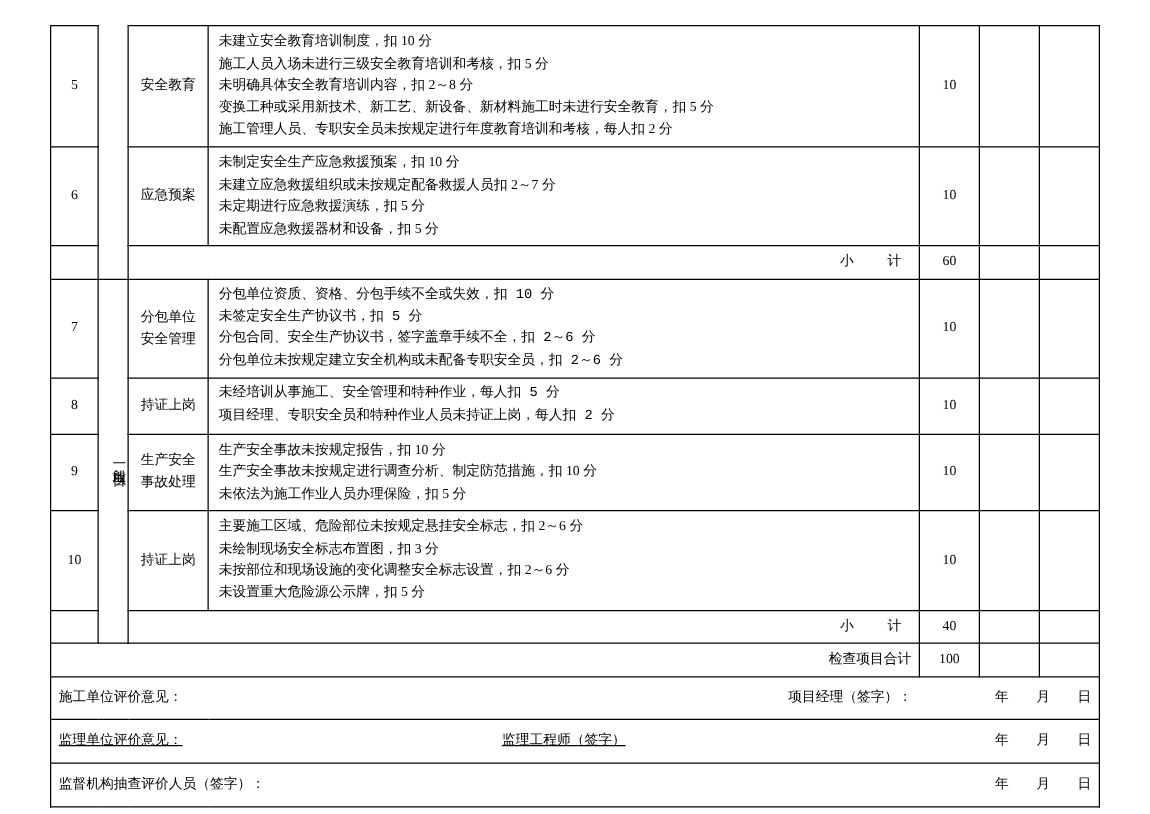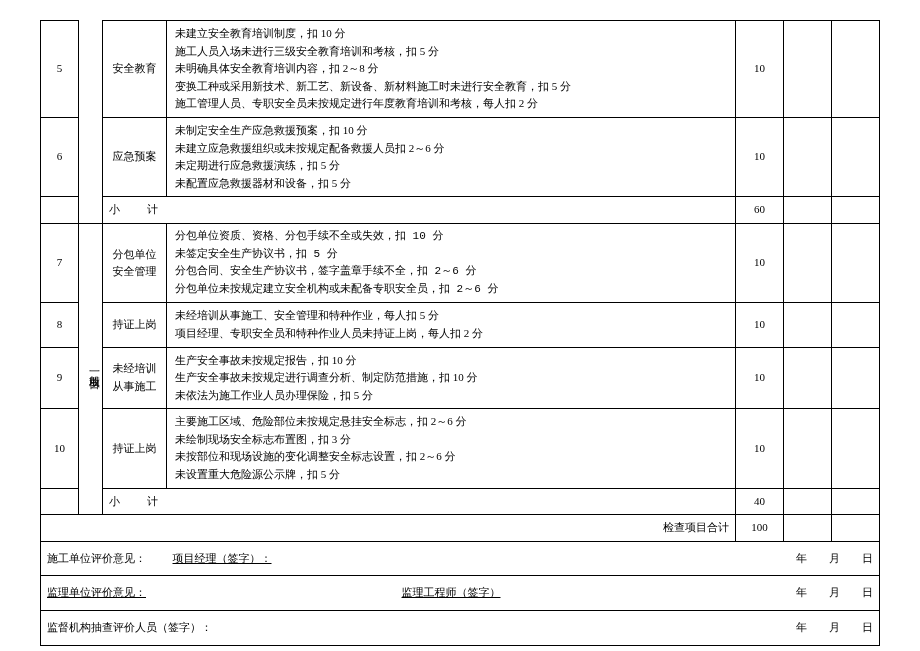--- a/index.html
+++ b/index.html
@@ -40,21 +40,21 @@
       text-align: center;
       margin: 0 auto;
     }
     .sig-row td {
       padding: 8px 6px;
     }
     .sig-left { width: 380px; text-align: left; border-right: none; }
     .sig-mid { text-align: left; border-left: none; border-right: none; }
     .sig-date { width: 160px; text-align: right; border-left: none; white-space: nowrap; }
     .no-top-border { border-top: none; }
-    .subtotal { text-align: left; letter-spacing: 8px; }
+    .subtotal { text-align: right; letter-spacing: 8px; }
     .total-label { text-align: right; }
   </style>
 </head>
 <body>
 
 <table>
   <colgroup>
     <col class="col-num">
     <col class="col-cat">
     <col class="col-item">
@@ -76,21 +76,21 @@
 施工管理人员、专职安全员未按规定进行年度教育培训和考核，每人扣 2 分</td>
     <td class="col-score">10</td>
     <td></td>
     <td></td>
   </tr>
 
   <tr>
     <td class="col-num">6</td>
     <td class="col-item">应急预案</td>
     <td class="col-desc" style="white-space: pre-line;">未制定安全生产应急救援预案，扣 10 分
-未建立应急救援组织或未按规定配备救援人员扣 2～6 分
+未建立应急救援组织或未按规定配备救援人员扣 2～7 分
 未定期进行应急救援演练，扣 5 分
 未配置应急救援器材和设备，扣 5 分</td>
     <td class="col-score">10</td>
     <td></td>
     <td></td>
   </tr>
 
   <tr>
     <td></td>
     <td colspan="2" class="subtotal">小　计</td>
@@ -110,30 +110,30 @@
 分包合同、安全生产协议书，签字盖章手续不全，扣 2～6 分
 分包单位未按规定建立安全机构或未配备专职安全员，扣 2～6 分</td>
     <td class="col-score">10</td>
     <td></td>
     <td></td>
   </tr>
 
   <tr>
     <td class="col-num">8</td>
     <td class="col-item">持证上岗</td>
-    <td class="col-desc" style="white-space: pre-line;">未经培训从事施工、安全管理和特种作业，每人扣 5 分
+    <td class="col-desc" style="white-space: pre-line; font-family: Liberation Mono, monospace;">未经培训从事施工、安全管理和特种作业，每人扣 5 分
 项目经理、专职安全员和特种作业人员未持证上岗，每人扣 2 分</td>
     <td class="col-score">10</td>
     <td></td>
     <td></td>
   </tr>
 
   <tr>
     <td class="col-num">9</td>
-    <td class="col-item">未经培训从事施工</td>
+    <td class="col-item">生产安全事故处理</td>
     <td class="col-desc" style="white-space: pre-line;">生产安全事故未按规定报告，扣 10 分
 生产安全事故未按规定进行调查分析、制定防范措施，扣 10 分
 未依法为施工作业人员办理保险，扣 5 分</td>
     <td class="col-score">10</td>
     <td></td>
     <td></td>
   </tr>
 
   <tr>
     <td class="col-num">10</td>
@@ -157,21 +157,21 @@
 
   <tr>
     <td colspan="4" class="total-label">检查项目合计</td>
     <td class="col-score">100</td>
     <td></td>
     <td></td>
   </tr>
 
   <tr class="sig-row">
     <td colspan="3" class="sig-left" style="border-right:none;font-family:Liberation Serif, serif;">施工单位评价意见：</td>
-    <td class="sig-mid" style="text-align:left;text-decoration:underline;">项目经理（签字）：</td>
+    <td class="sig-mid" style="text-align:right;">项目经理（签字）：</td>
     <td colspan="3" class="sig-date">年　　月　　日</td>
   </tr>
 
   <tr class="sig-row">
     <td colspan="3" class="sig-left" style="border-right:none;text-decoration:underline;">监理单位评价意见：</td>
     <td class="sig-mid" style="text-align:center;text-decoration:underline;">监理工程师（签字）</td>
     <td colspan="3" class="sig-date">年　　月　　日</td>
   </tr>
 
   <tr class="sig-row">

